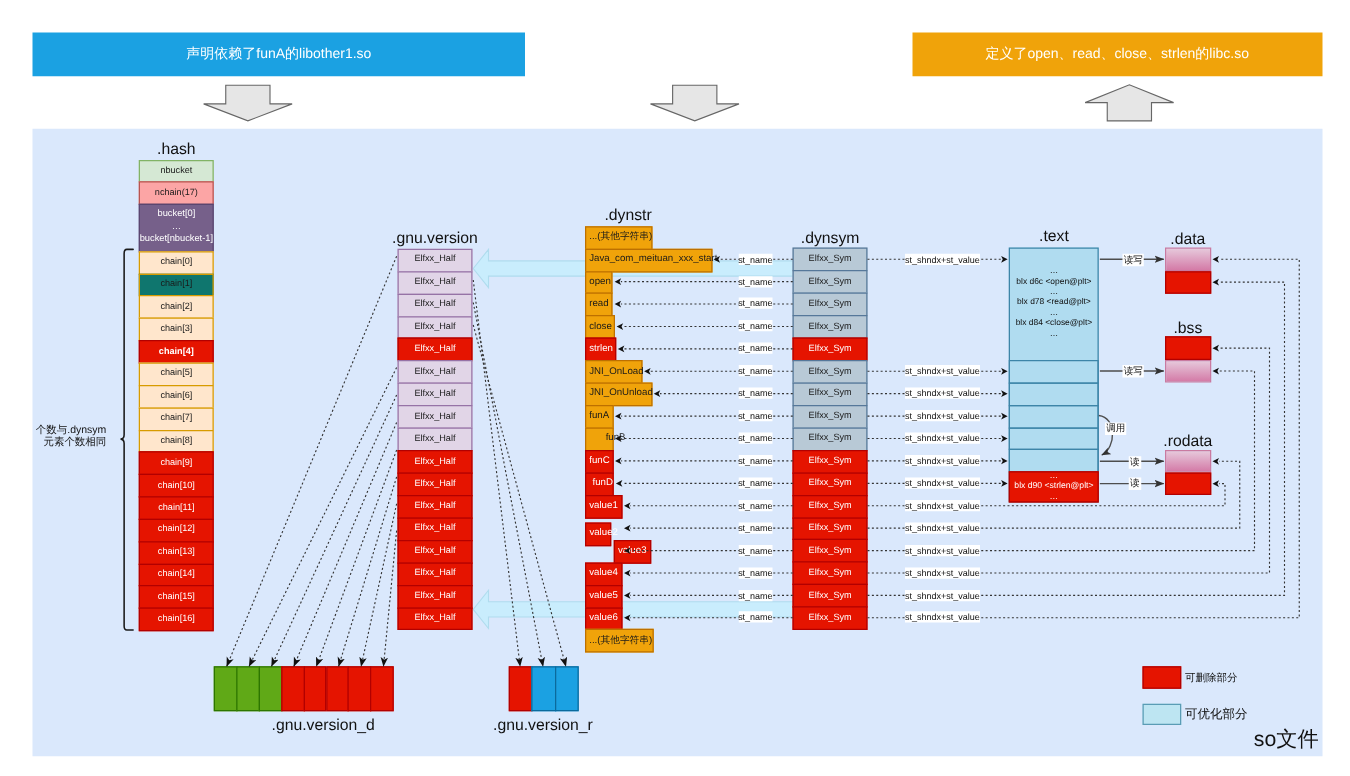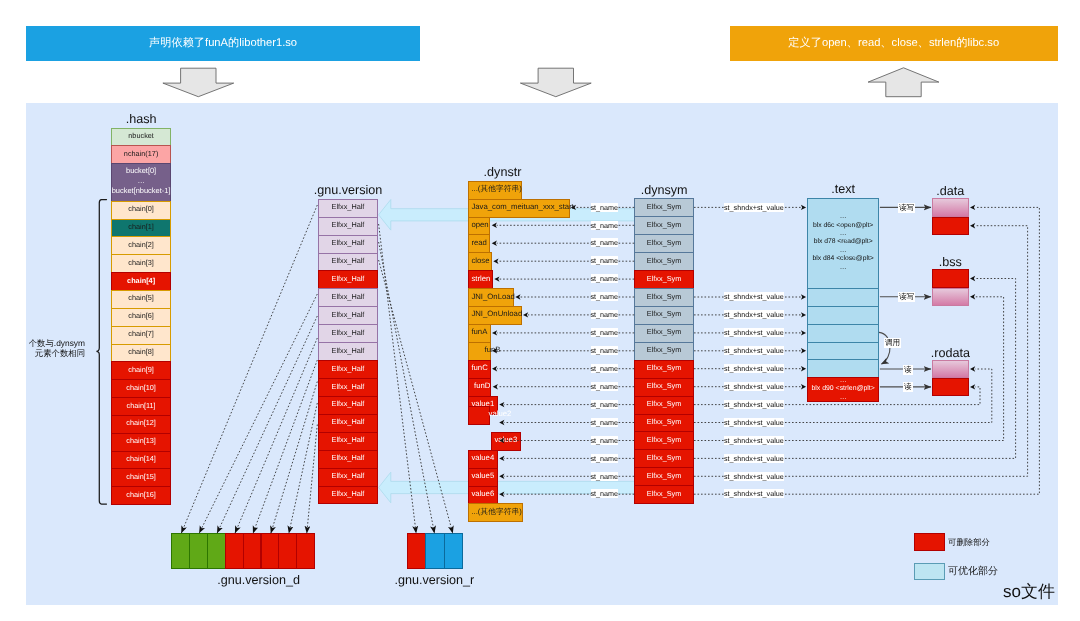--- a/index.html
+++ b/index.html
@@ -186,21 +186,21 @@
     </div>
 <div class="cell" style="left:467.5px;top:360.0px;width:23.2px;height:18.93px;background:#e51400;border-color:#b20000;color:#fff;font-size:7.75px;justify-content:flex-start;padding-left:2.9px;">
       <span>funC</span>
     </div>
 <div class="cell" style="left:467.5px;top:377.92999999999995px;width:23.9px;height:18.93px;background:#e51400;border-color:#b20000;color:#fff;font-size:7.75px;justify-content:flex-end;padding-left:3px;">
       <span>funD</span>
     </div>
 <div class="cell" style="left:467.5px;top:395.86px;width:30.4px;height:18.93px;background:#e51400;border-color:#b20000;color:#fff;font-size:7.75px;justify-content:flex-start;padding-left:2.9px;">
       <span>value1</span>
     </div>
-<div class="cell" style="left:467.5px;top:406px;width:21px;height:18.93px;background:#e51400;border-color:#b20000;color:#fff;font-size:7.75px;justify-content:flex-start;padding-left:20px;">
+<div class="cell" style="left:467.5px;top:418px;width:21px;height:18.93px;background:#e51400;border-color:#b20000;color:#fff;font-size:7.75px;justify-content:flex-start;padding-left:3px;">
       <span>value2</span>
     </div>
 <div class="cell" style="left:467.5px;top:431.71999999999997px;width:30.4px;height:18.93px;background:#e51400;border-color:#b20000;color:#fff;font-size:7.75px;justify-content:flex-start;padding-left:2.9px;margin-left:23px;">
       <span>value3</span>
     </div>
 <div class="cell" style="left:467.5px;top:449.65px;width:30.4px;height:18.93px;background:#e51400;border-color:#b20000;color:#fff;font-size:7.75px;justify-content:flex-start;padding-left:2.9px;">
       <span>value4</span>
     </div>
 <div class="cell" style="left:467.5px;top:467.58px;width:30.4px;height:18.93px;background:#e51400;border-color:#b20000;color:#fff;font-size:7.75px;justify-content:flex-start;padding-left:2.9px;">
       <span>value5</span>

